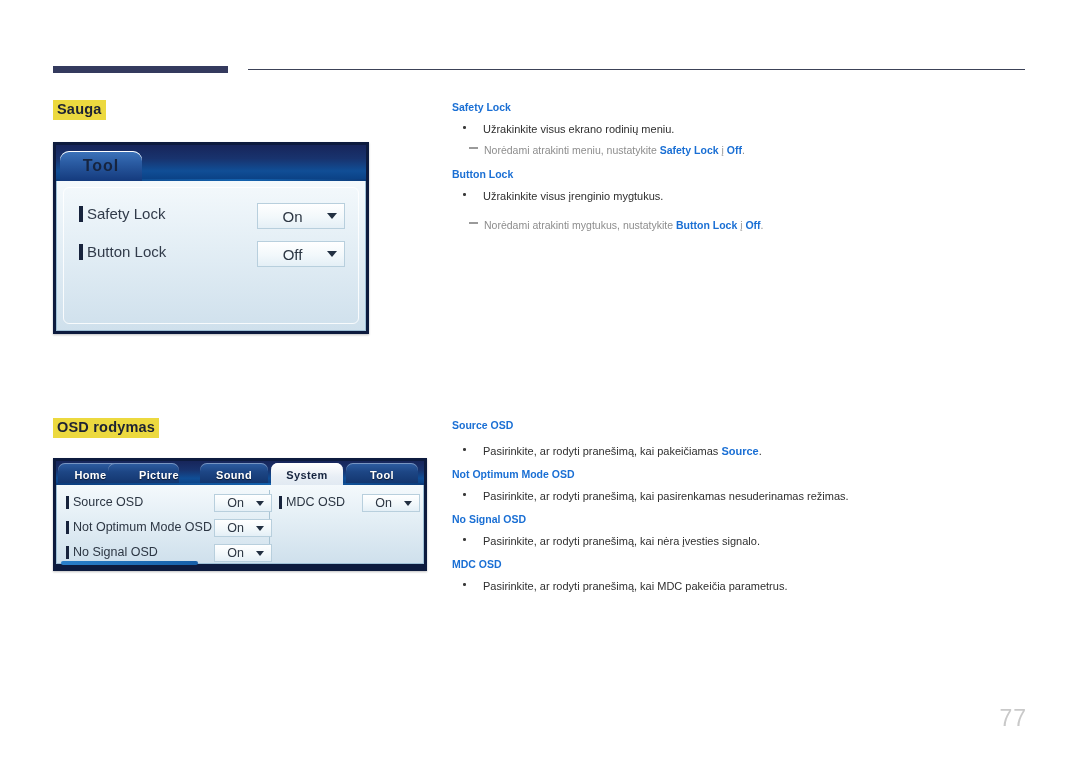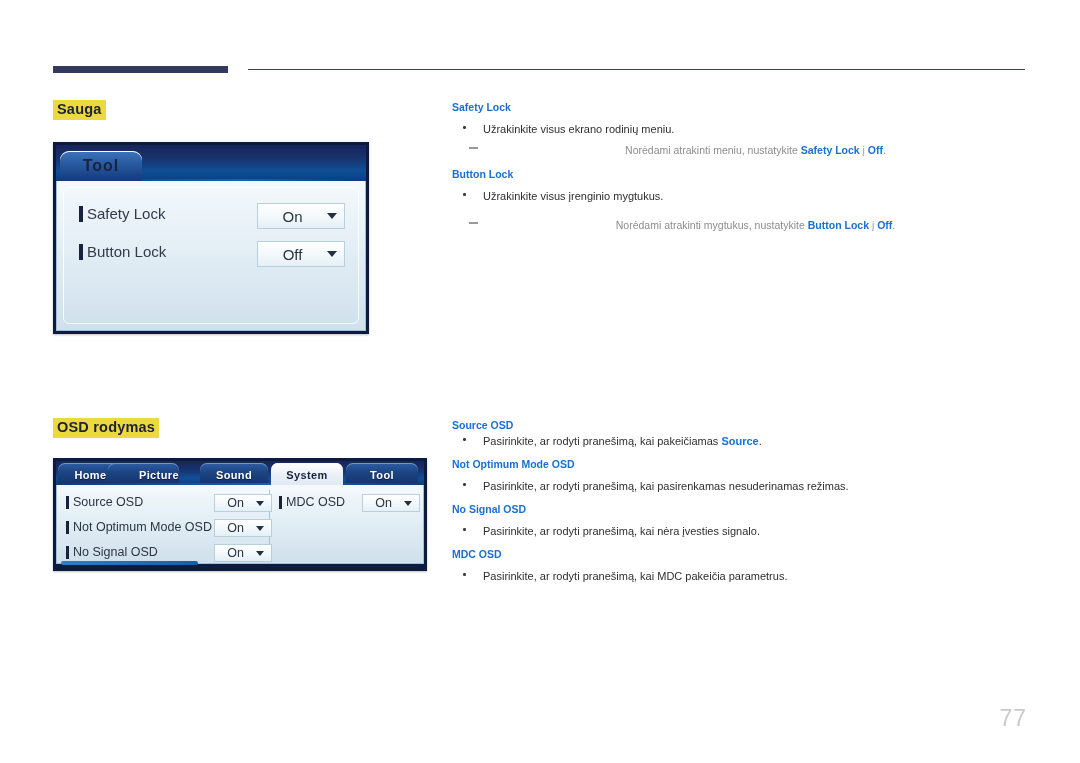--- a/index.html
+++ b/index.html
@@ -215,21 +215,20 @@
     border-radius: 50%;
   }
   .bullet-txt {
     font-size: 11px;
     color: #2f2f2f;
   }
   .note-row {
     position: relative;
     padding-left: 32px;
     line-height: 14px;
-    text-align: center;
   }
   .note-row .dash {
     position: absolute;
     left: 17px;
     top: 5px;
     width: 9px;
     height: 1.5px;
     background: #9a9a9a;
   }
   .note-txt {
@@ -357,21 +356,21 @@
       <span class="val">On</span>
       <span class="caret" style="border-left-width:4px;border-right-width:4px;border-top-width:5px;"></span>
     </div>
 
     <div class="scroll-ind" style="left:4px; bottom:-2px; width:137px;"></div>
   </div>
 </div>
 
 <div class="rc" style="top:419px;">
   <p class="rc-title">Source OSD</p>
-  <div class="bullet-row" style="margin-top:1px;">
+  <div class="bullet-row" style="margin-top:11px;">
     <span class="dot"></span>
     <span class="bullet-txt"><span>Pasirinkite, ar rodyti pranešimą, kai pakeičiamas </span><span class="kw">Source</span><span>.</span></span>
   </div>
 
   <p class="rc-title" style="margin-top:10px;">Not Optimum Mode OSD</p>
   <div class="bullet-row" style="margin-top:7px;">
     <span class="dot"></span>
     <span class="bullet-txt">Pasirinkite, ar rodyti pranešimą, kai pasirenkamas nesuderinamas režimas.</span>
   </div>
 

